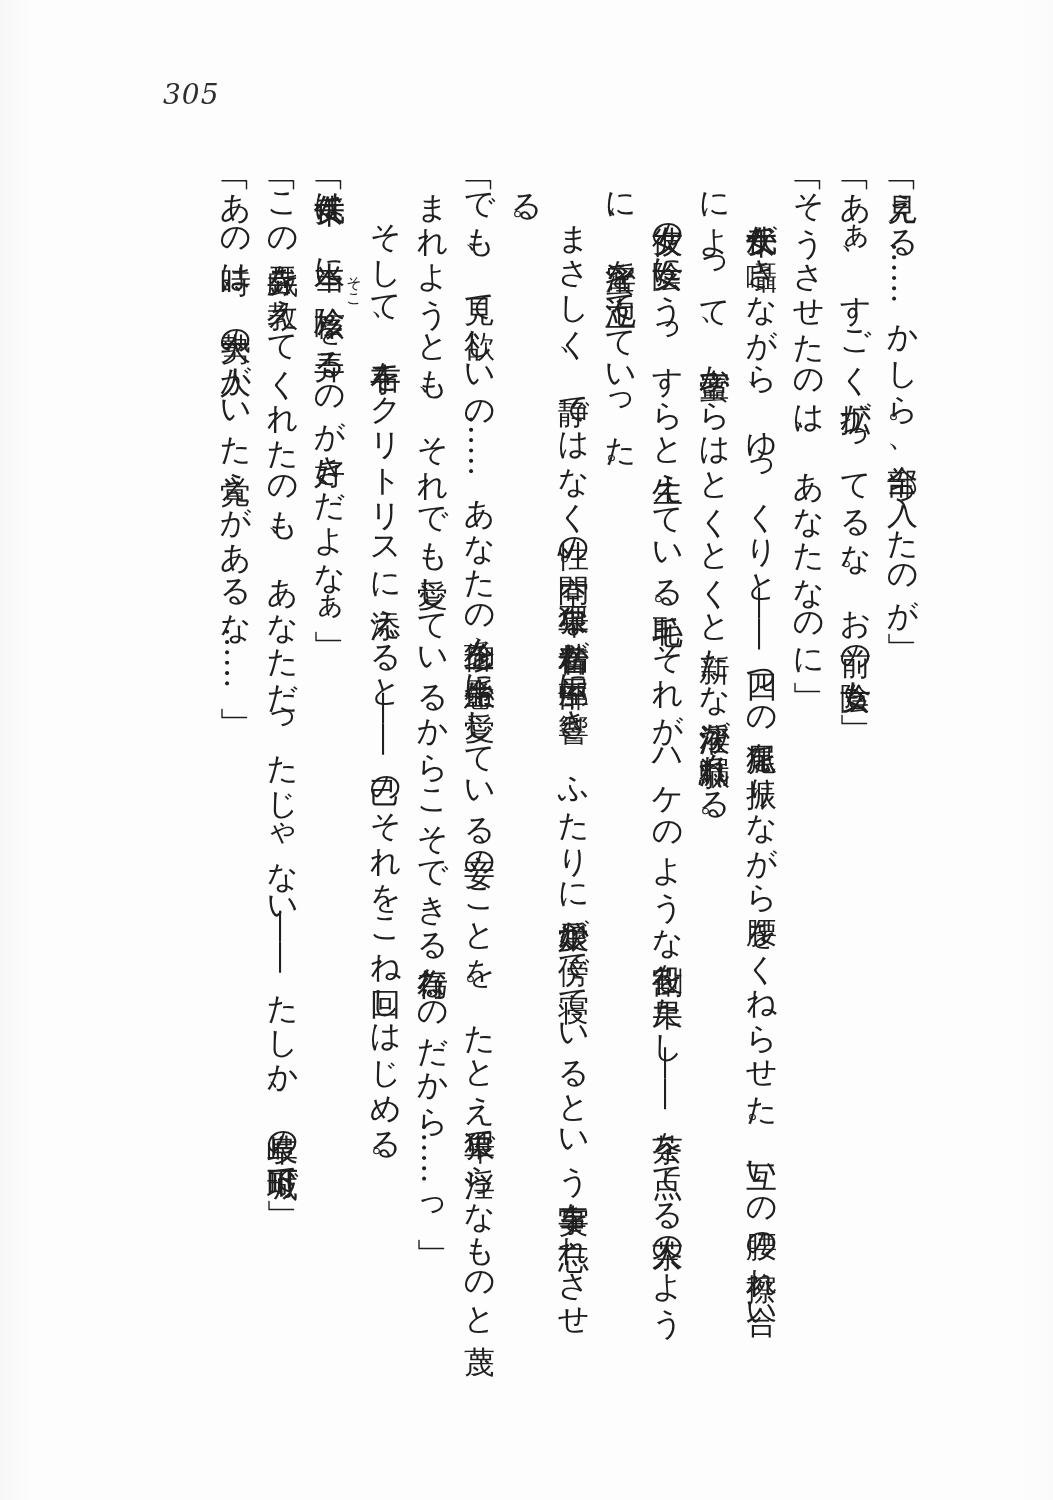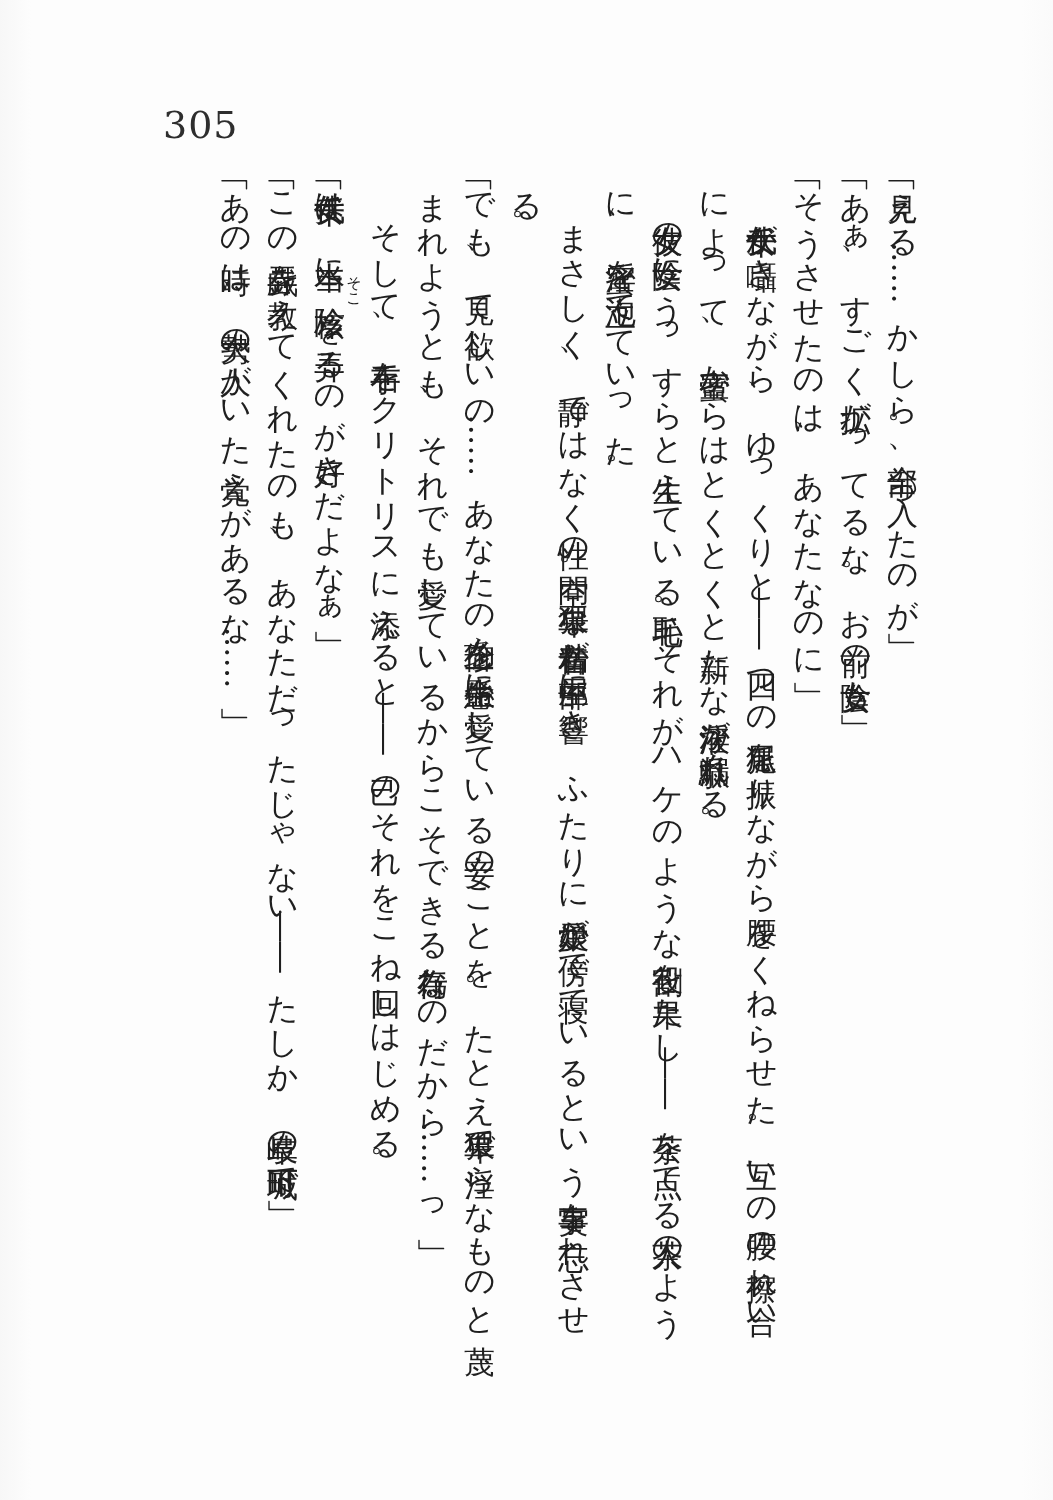--- a/index.html
+++ b/index.html
@@ -16,24 +16,24 @@
   }
   .page {
     position: absolute;
     inset: 0;
     background: linear-gradient(90deg, #f7f7f7 0%, #fdfdfd 3%, #fdfdfd 97%, #fafafa 100%);
   }
   .page-number {
     position: absolute;
     top: 78px;
     left: 163px;
-    font-size: 38px;
+    font-style: italic;
+    font-size: 28px;
     letter-spacing: 1px;
     color: #2e2e2e;
-    margin-top: 25px;
   }
   .text-block {
     position: absolute;
     top: 171px;
     right: 127px;
     height: 1178px;
     writing-mode: vertical-rl;
     -webkit-writing-mode: vertical-rl;
     text-orientation: mixed;
     font-size: 31px;

